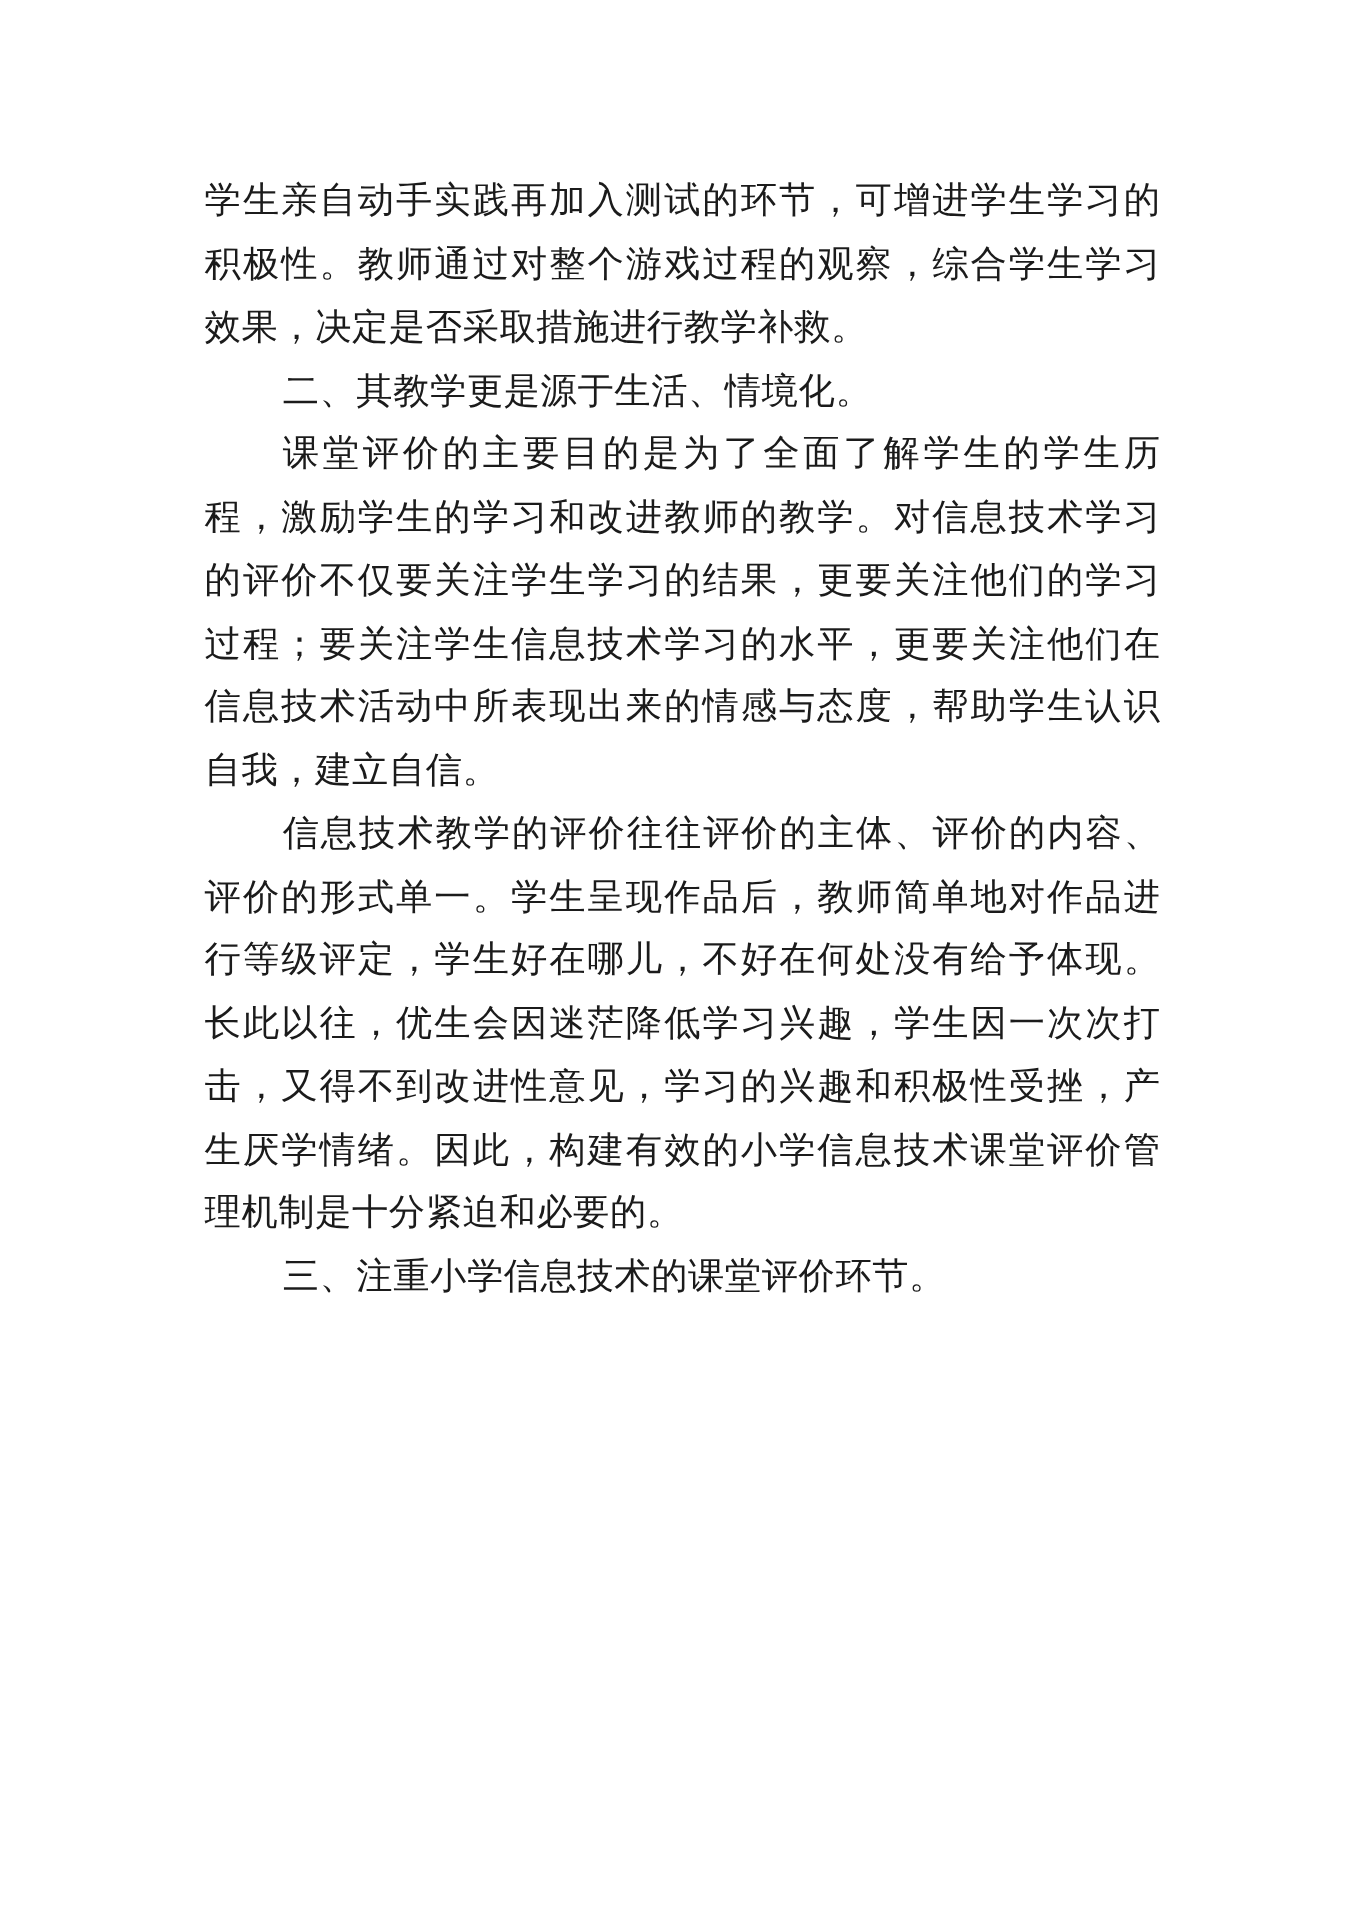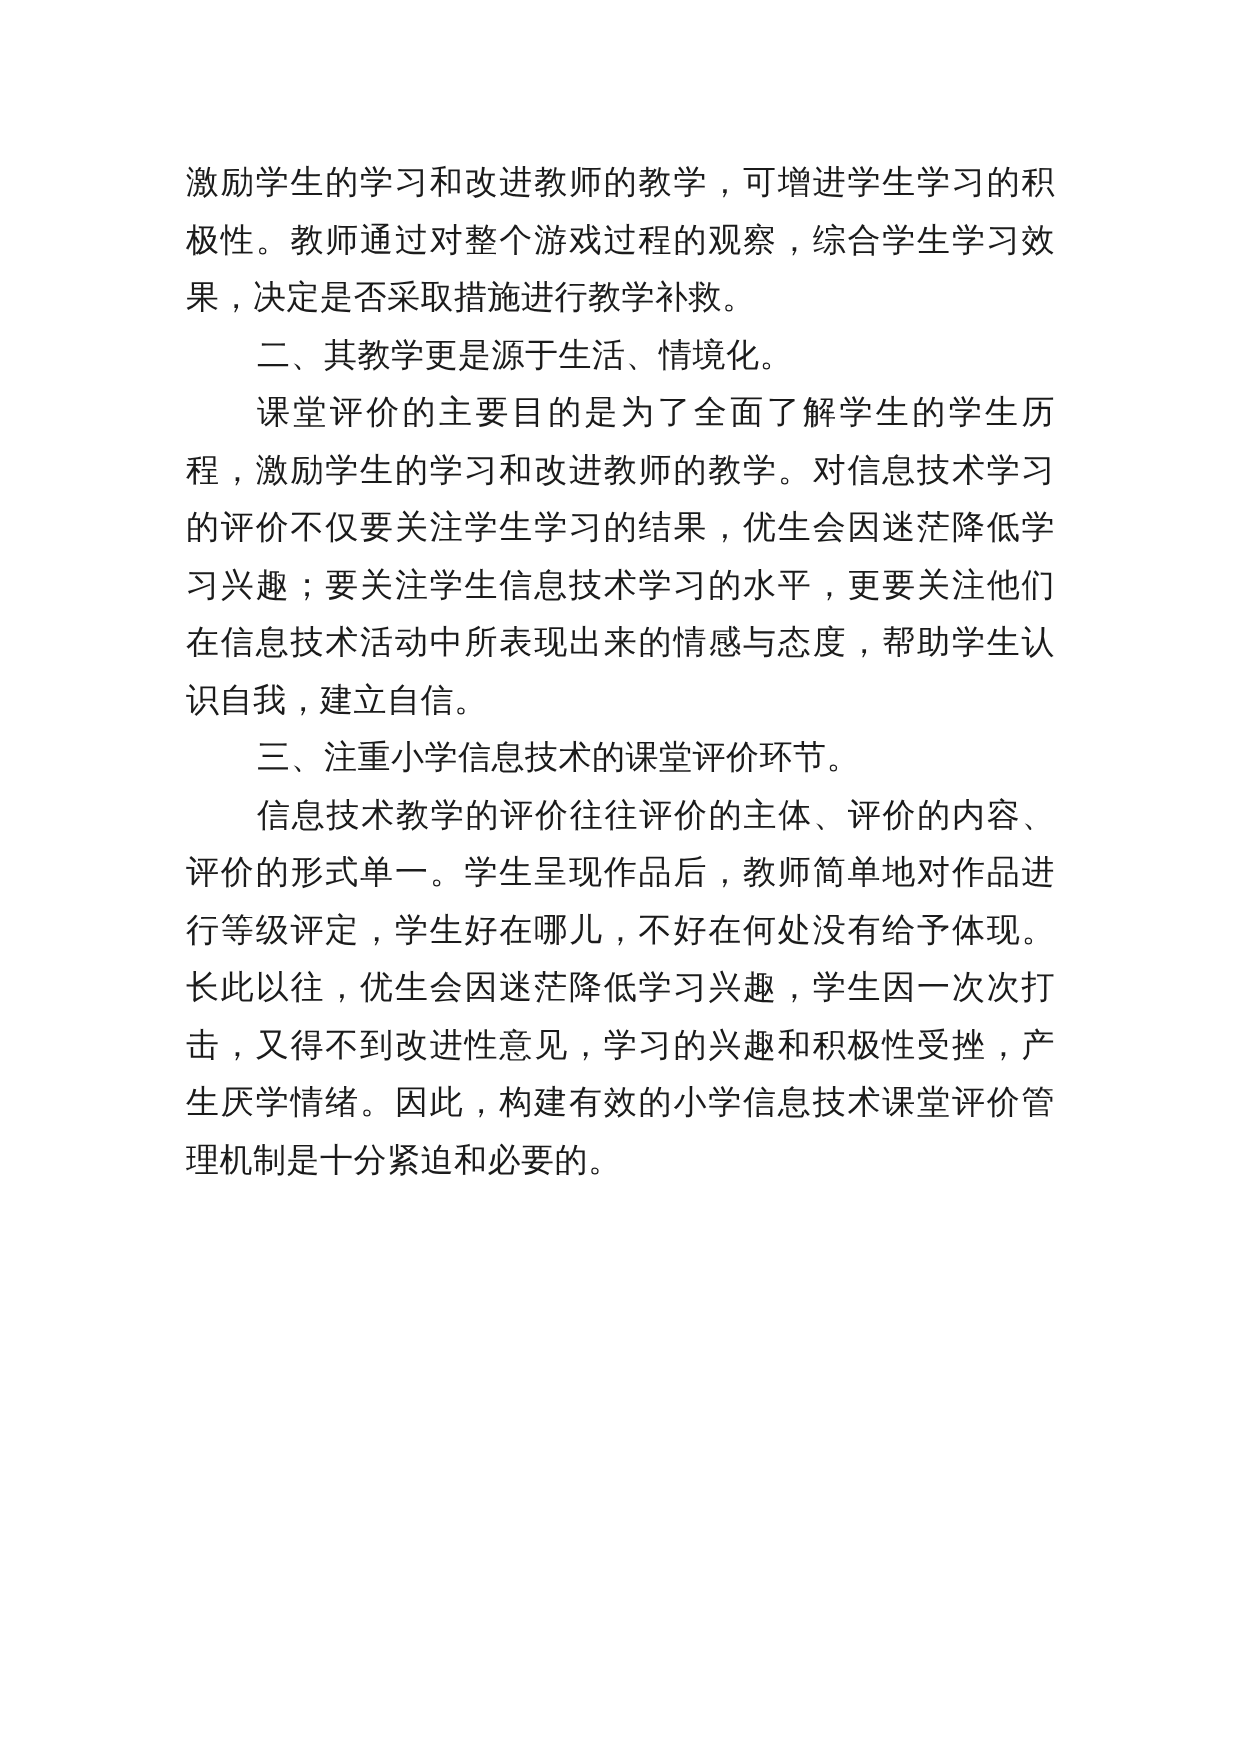--- a/index.html
+++ b/index.html
@@ -40,19 +40,19 @@
   }
   .doc-body p.indent {
     text-indent: 2.15em;
   }
 </style>
 </head>
 <body>
 
 <div class="page">
   <div class="doc-body">
-      <p>激励学生的学习和改进教师的教学，可增进学生学习的积极性。教师通过对整个游戏过程的观察，综合学生学习效果，决定是否采取措施进行教学补救。</p>
+      <p>学生亲自动手实践再加入测试的环节，可增进学生学习的积极性。教师通过对整个游戏过程的观察，综合学生学习效果，决定是否采取措施进行教学补救。</p>
       <p class="indent">二、其教学更是源于生活、情境化。</p>
-      <p class="indent">课堂评价的主要目的是为了全面了解学生的学生历程，激励学生的学习和改进教师的教学。对信息技术学习的评价不仅要关注学生学习的结果，优生会因迷茫降低学习兴趣；要关注学生信息技术学习的水平，更要关注他们在信息技术活动中所表现出来的情感与态度，帮助学生认识自我，建立自信。</p>
+      <p class="indent">课堂评价的主要目的是为了全面了解学生的学生历程，激励学生的学习和改进教师的教学。对信息技术学习的评价不仅要关注学生学习的结果，更要关注他们的学习过程；要关注学生信息技术学习的水平，更要关注他们在信息技术活动中所表现出来的情感与态度，帮助学生认识自我，建立自信。</p>
+      <p class="indent">信息技术教学的评价往往评价的主体、评价的内容、评价的形式单一。学生呈现作品后，教师简单地对作品进行等级评定，学生好在哪儿，不好在何处没有给予体现。长此以往，优生会因迷茫降低学习兴趣，学生因一次次打击，又得不到改进性意见，学习的兴趣和积极性受挫，产生厌学情绪。因此，构建有效的小学信息技术课堂评价管理机制是十分紧迫和必要的。</p>
       <p class="indent">三、注重小学信息技术的课堂评价环节。</p>
-      <p class="indent">信息技术教学的评价往往评价的主体、评价的内容、评价的形式单一。学生呈现作品后，教师简单地对作品进行等级评定，学生好在哪儿，不好在何处没有给予体现。长此以往，优生会因迷茫降低学习兴趣，学生因一次次打击，又得不到改进性意见，学习的兴趣和积极性受挫，产生厌学情绪。因此，构建有效的小学信息技术课堂评价管理机制是十分紧迫和必要的。</p>
     </div>
 </div>
 
 </body></html>

